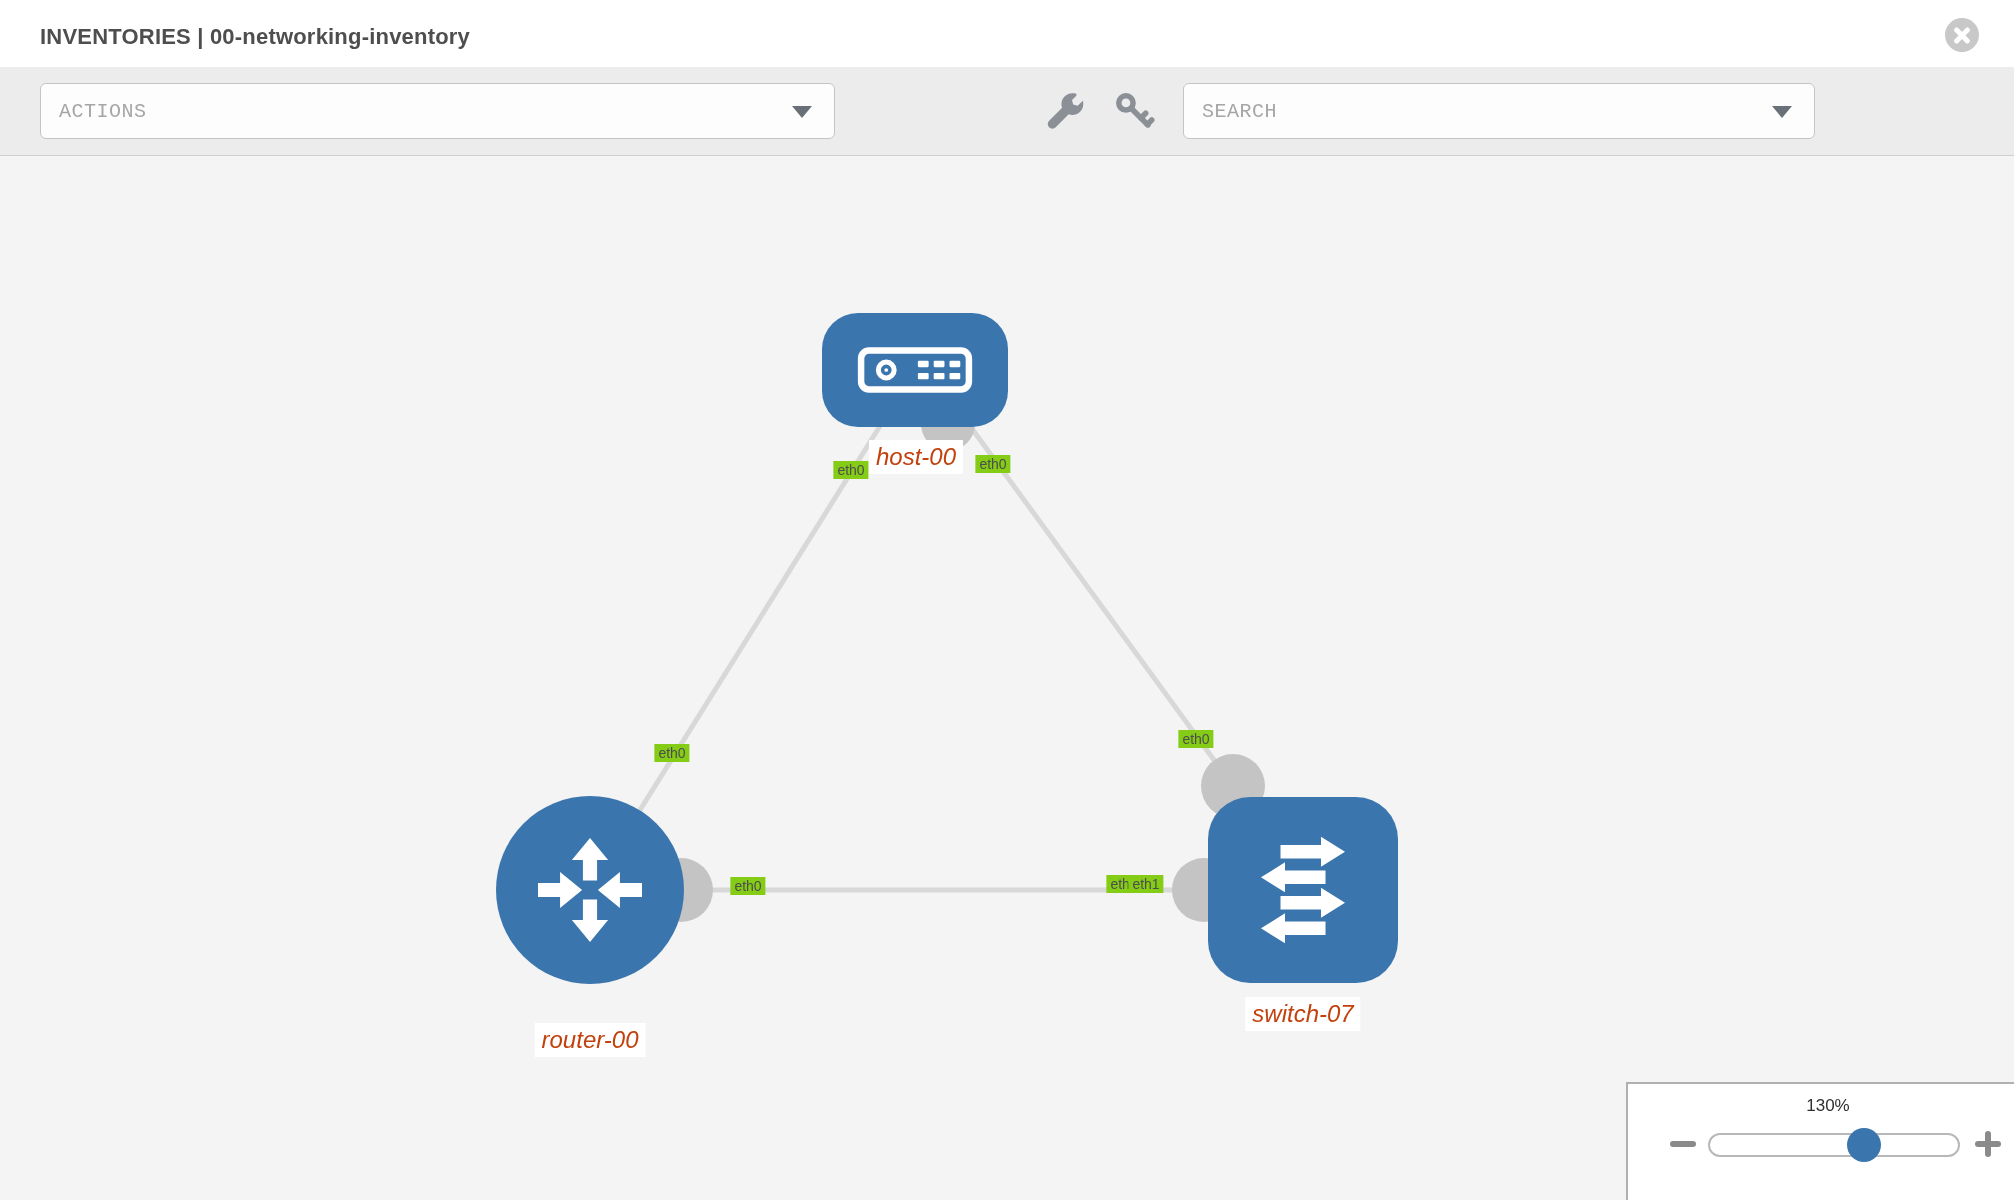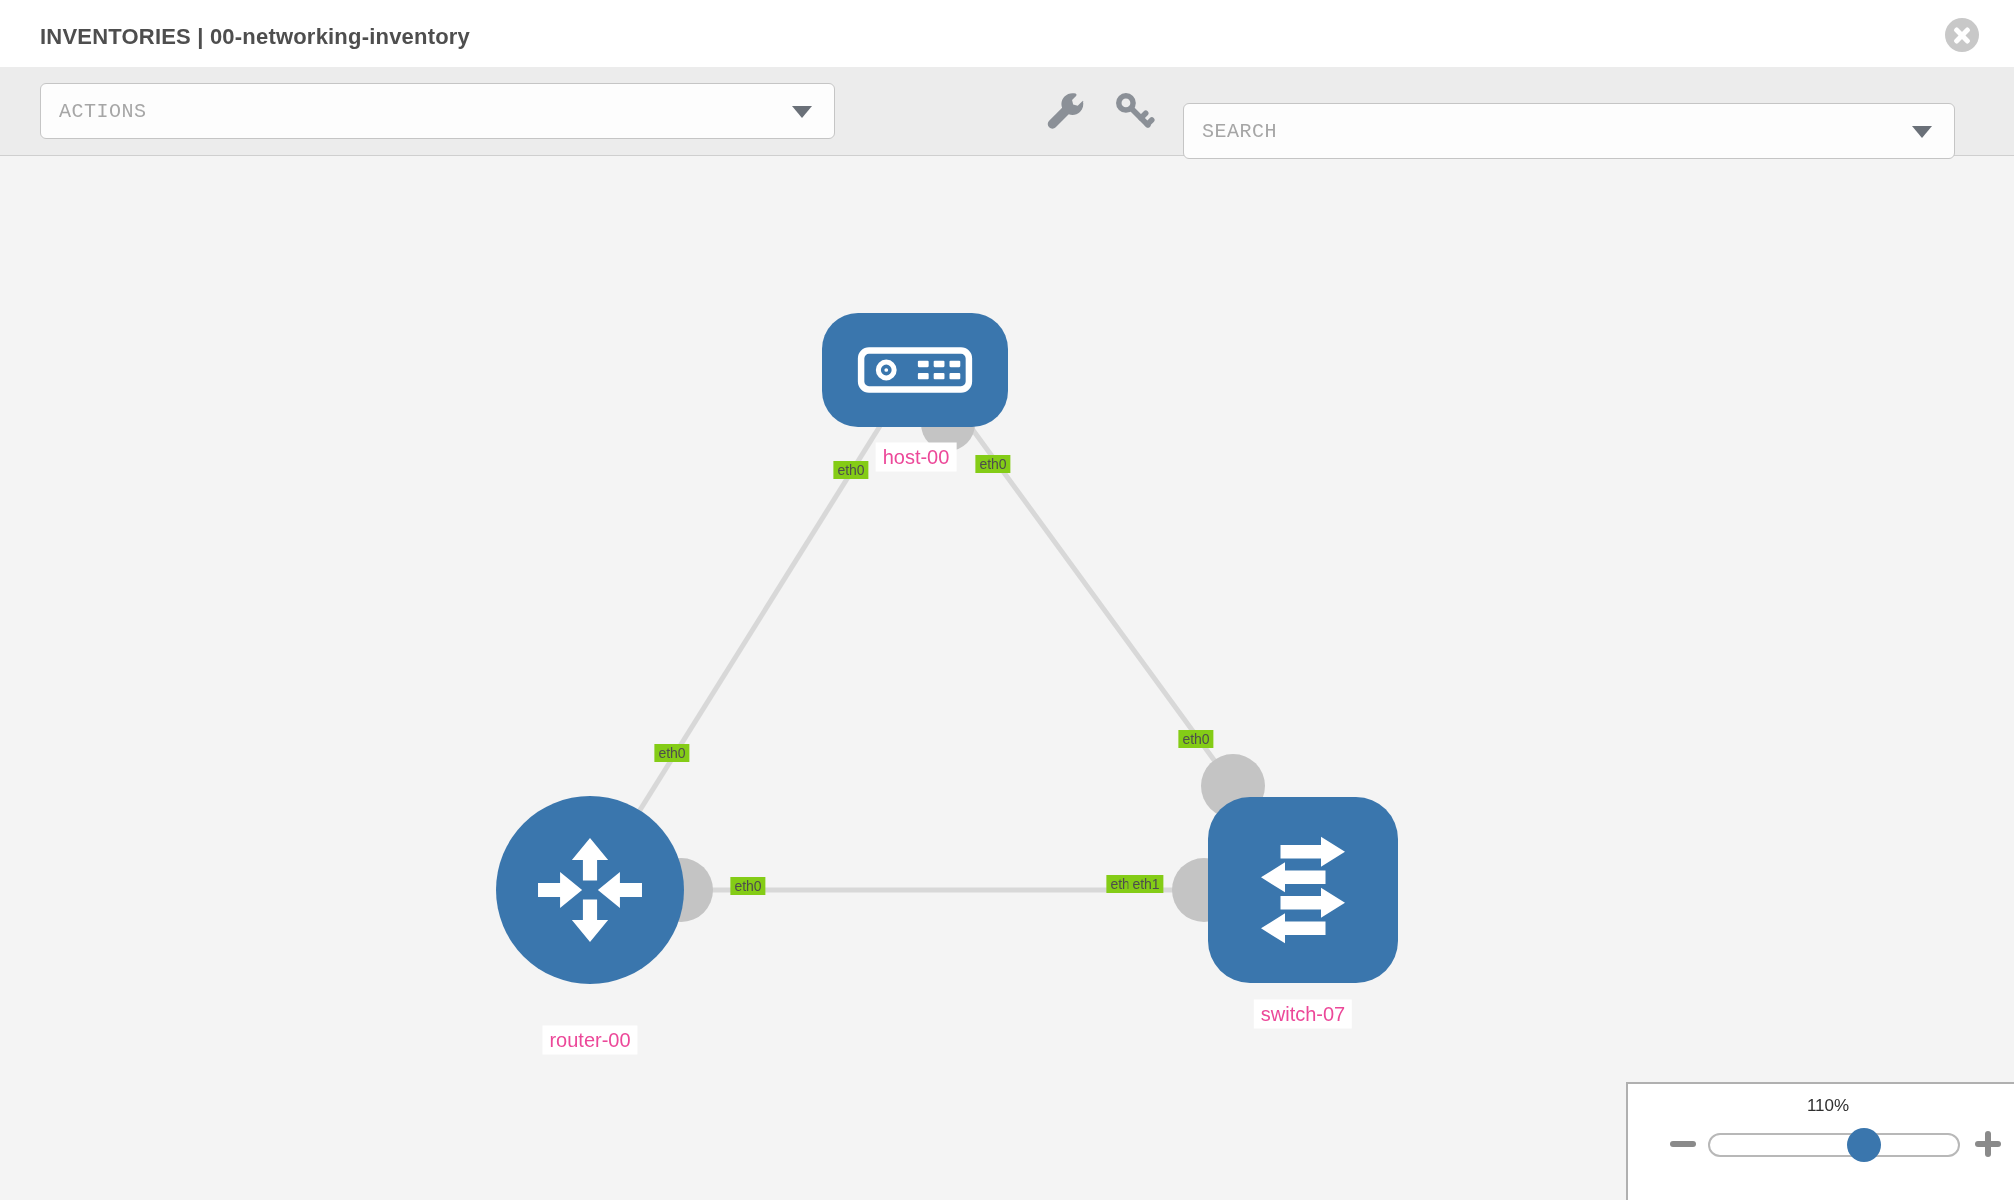--- a/index.html
+++ b/index.html
@@ -22,40 +22,40 @@
   .toolbar { position:absolute; left:0; top:67px; width:2014px; height:89px;
              background:#ececec; border-bottom:1px solid #cfcfcf; z-index:10; }
   .select { position:absolute; top:16px; height:56px; background:#fdfdfd;
             border:1px solid #c5c5c5; border-radius:6px; cursor:pointer;font-family:Liberation Mono, monospace; }
   .select .sel-label { position:absolute; left:18px; top:50%; transform:translateY(-50%);
             font-size:20px; color:#a6a6a6; letter-spacing:.5px; }
   .caret { position:absolute; right:22px; top:50%; margin-top:-5px; width:0; height:0;
            border-left:10px solid transparent; border-right:10px solid transparent;
            border-top:12px solid #6a7078; }
   .select.actions { left:40px; width:795px; }
-  .select.search  { left:1183px; width:772px;margin-top:20px; }
+  .select.search  { left:1183px; width:632px; }
   .tool-icon { position:absolute; top:22px; width:44px; height:44px; cursor:pointer; }
   .tool-icon.wrench { left:1044px; }
   .tool-icon.key    { left:1112px; }
   .tool-icon svg { width:100%; height:100%; }
 
   
   .canvas { position:absolute; left:0; top:157px; width:2014px; height:1043px; background:#f4f4f4; }
   svg.edges { position:absolute; left:0; top:0; width:2014px; height:1200px; z-index:0; }
 
   .node { position:absolute; z-index:2; cursor:pointer; display:flex;
           align-items:center; justify-content:center; background:#3a76ad; }
   .node-host   { left:822px; top:313px; width:186px; height:114px; border-radius:36px; }
   .node-router { left:496px; top:796px; width:188px; height:188px; border-radius:50%; }
   .node-switch { left:1208px; top:797px; width:190px; height:186px; border-radius:42px; }
   .node svg { display:block; }
 
-  .nlabel { position:absolute; z-index:3; background:#ffffff; color:#ec4899;
-            font-size:20px; padding:3px 7px; white-space:nowrap;
-            transform:translate(-50%,-50%); }
+  .nlabel { position:absolute; z-index:3; background:#ffffff; color:#c2410c;
+            font-size:24px; padding:3px 7px; white-space:nowrap;
+            transform:translate(-50%,-50%);font-style:italic; }
   .elabel { position:absolute; z-index:3; background:#84cc16; color:#4d4d4d;
             font-size:14px; padding:1px 4px; white-space:nowrap;
             transform:translate(-50%,-50%); }
   .elabel.front { z-index:4; }
 
   
   .zoom-panel { position:absolute; left:1626px; top:1082px; width:450px; height:140px;
                 background:#ffffff; border:2px solid #b0b0b0; z-index:5; }
   .zoom-level { position:absolute; left:90px; top:12px; width:220px; text-align:center;
                 font-size:17px; color:#2f2f2f; }
@@ -159,21 +159,21 @@
 
 <div class="elabel" style="left:851px; top:470px;">eth0</div>
 <div class="elabel" style="left:993px; top:464px;">eth0</div>
 <div class="elabel" style="left:672px; top:753px;">eth0</div>
 <div class="elabel" style="left:1196px; top:739px;">eth0</div>
 <div class="elabel" style="left:748px; top:886px;">eth0</div>
 <div class="elabel" style="left:1124px; top:884px;">eth0</div>
 <div class="elabel front" style="left:1146px; top:884px;">eth1</div>
 
 <div class="zoom-panel">
-  <div class="zoom-level">110%</div>
+  <div class="zoom-level">130%</div>
   <div class="zoom-minus"></div>
   <div class="zoom-track"></div>
   <div class="zoom-thumb"></div>
   <div class="zoom-plus">
     <span class="h"></span>
     <span class="v"></span>
   </div>
 </div>
 
 </body></html>

